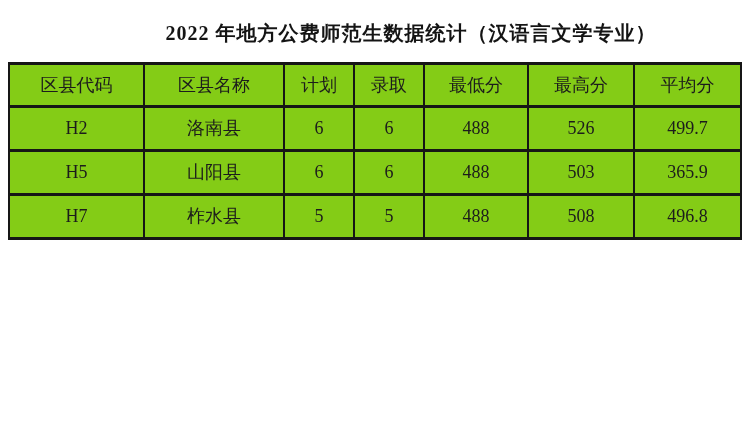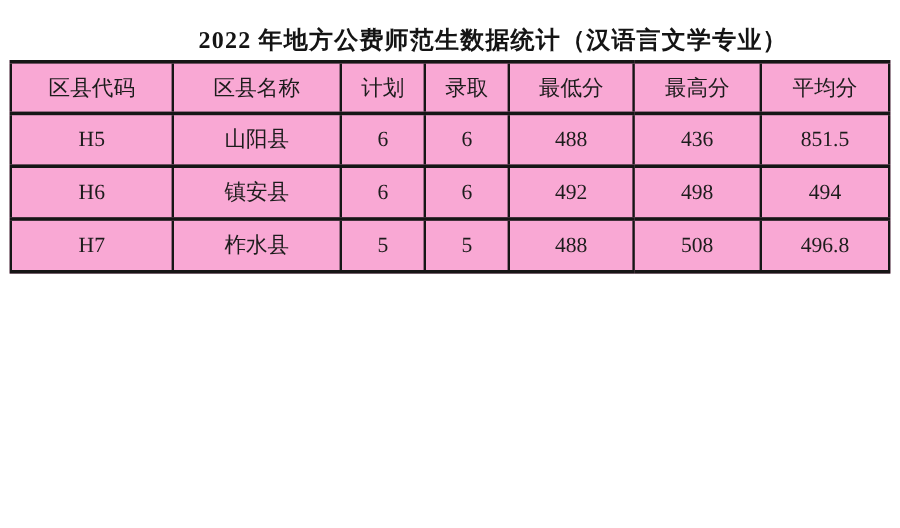--- a/index.html
+++ b/index.html
@@ -24,25 +24,25 @@
     font-size: 20px;
     font-weight: bold;
     letter-spacing: 1px;
     color: #141414;
     white-space: nowrap;
     margin-left: 36px;
   }
   table.stats {
     position: absolute;
     left: 8px;
-    top: 50px;
+    top: 62px;
     width: 732px;
     border-collapse: collapse;
     table-layout: fixed;
-    background: #f9a8d4;
+    background: #84cc16;
   }
   table.stats th,
   table.stats td {
     border-left: 2px solid #161616;
     border-right: 2px solid #161616;
     border-top: 3px solid #161616;
     border-bottom: 3px solid #161616;
     text-align: center;
     vertical-align: middle;
     padding: 0;
@@ -84,36 +84,36 @@
       <th>区县名称</th>
       <th>计划</th>
       <th>录取</th>
       <th>最低分</th>
       <th>最高分</th>
       <th>平均分</th>
     </tr>
   </thead>
   <tbody>
       <tr>
+        <td>H2</td>
+        <td>洛南县</td>
+        <td>6</td>
+        <td>6</td>
+        <td>488</td>
+        <td>526</td>
+        <td>499.7</td>
+      </tr>
+      <tr>
         <td>H5</td>
         <td>山阳县</td>
         <td>6</td>
         <td>6</td>
         <td>488</td>
-        <td>436</td>
-        <td>851.5</td>
-      </tr>
-      <tr>
-        <td>H6</td>
-        <td>镇安县</td>
-        <td>6</td>
-        <td>6</td>
-        <td>492</td>
-        <td>498</td>
-        <td>494</td>
+        <td>503</td>
+        <td>365.9</td>
       </tr>
       <tr>
         <td>H7</td>
         <td>柞水县</td>
         <td>5</td>
         <td>5</td>
         <td>488</td>
         <td>508</td>
         <td>496.8</td>
       </tr>

